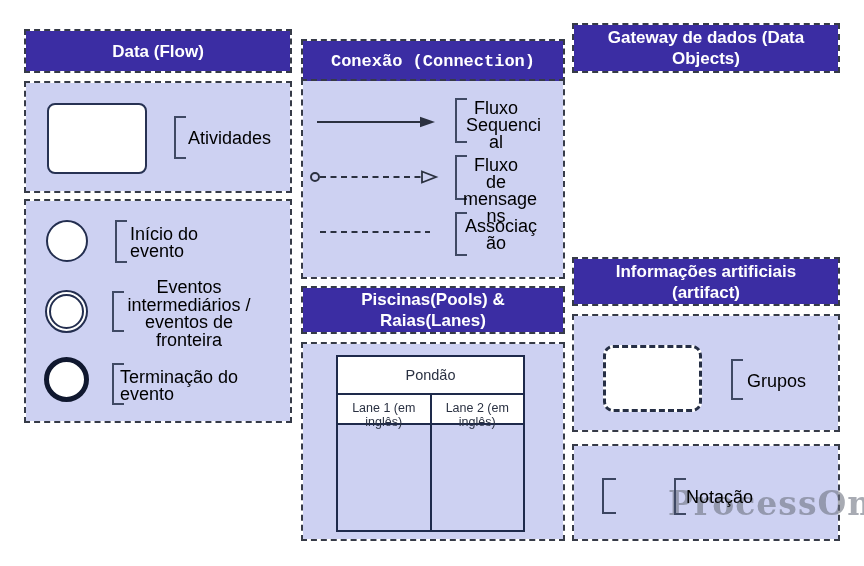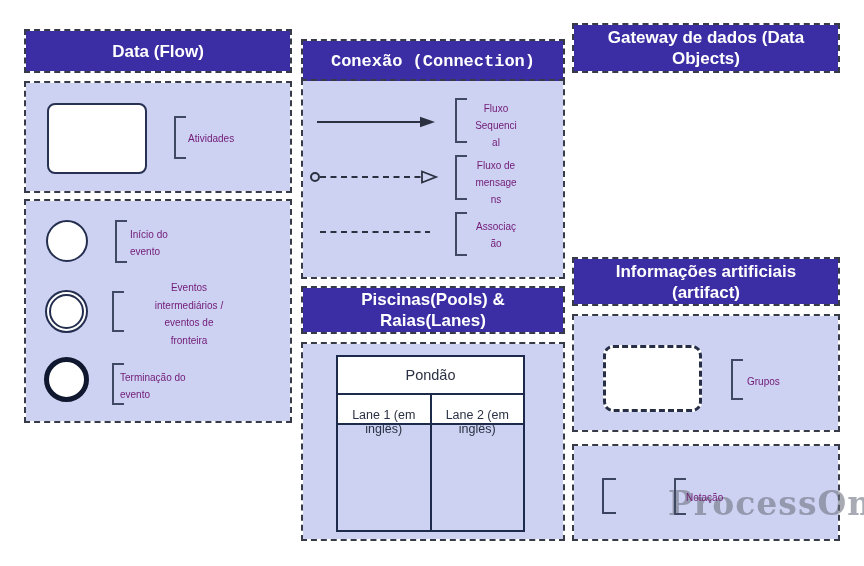--- a/index.html
+++ b/index.html
@@ -7,21 +7,21 @@
               font-family:"Liberation Sans","DejaVu Sans",sans-serif; }
   #canvas { position:relative; width:864px; height:566px; background:#ffffff; }
 
   .panel { position:absolute; background:#cdd1f2; background-clip:padding-box;
            border:2px dashed #363b47; }
   .hdr { position:absolute; background:#3b2da3; background-clip:padding-box;
          border:2px dashed #363b47; color:#ffffff; font-weight:bold;
          font-size:17px; line-height:21px; text-align:center;
          display:flex; align-items:center; justify-content:center;
          white-space:pre-line; }
-  .lbl { position:absolute; font-size:10px; line-height:17px; color:#701a75;
+  .lbl { position:absolute; font-size:18px; line-height:17px; color:#000000;
          white-space:pre-line; }
   .lbl.ctr { text-align:center; }
   .bracket { position:absolute; width:12px; border:2px solid #3f4964; border-right:none; }
   .big-bracket { position:absolute; width:14px; border:2px solid #3a4460; border-right:none; }
 
   .activity { position:absolute; width:100px; height:71px; background:#fff;
               border:2px solid #273253; border-radius:8px; }
   .circle { position:absolute; background:#fff; border-radius:50%; }
   .circle-start { width:42px; height:42px; border:2.5px solid #232e4f; }
   .circle-mid { width:43px; height:43px; border:2px solid #232e4f; }
@@ -34,21 +34,21 @@
                 border:3px dashed #262f45; border-radius:10px; }
   .shape-svg { position:absolute; }
 
   .pool { position:absolute; left:33px; top:11px; width:189px; height:177px;
           border:2px solid #1e2a4b; }
   .pool-title { height:38px; background:#fff; border-bottom:2px solid #1e2a4b;
                 display:flex; align-items:center; justify-content:center;
                 font-size:14.5px; color:#2a3142; }
   .lane-hdrs { display:flex; height:30px; border-bottom:2px solid #1e2a4b; }
   .lane-hdr { flex:1; background:#fff; text-align:center; font-size:12.5px;
-              line-height:14px; padding-top:13px; white-space:pre-line; color:#2a3142; }
+              line-height:14px; padding-top:6px; white-space:pre-line; color:#2a3142; }
   .lane-hdr + .lane-hdr { border-left:2px solid #1e2a4b; }
   .lane-bodies { display:flex; height:105px; }
   .lane-body { flex:1; }
   .lane-body + .lane-body { border-left:2px solid #1e2a4b; }
 
   .watermark { position:absolute; left:94px; top:38px; font-family:"DejaVu Serif","Liberation Serif",serif;
                font-weight:bold; font-size:33px; color:#6f7482; opacity:0.6;
                letter-spacing:1px; white-space:nowrap; }
 </style>
 </head>

